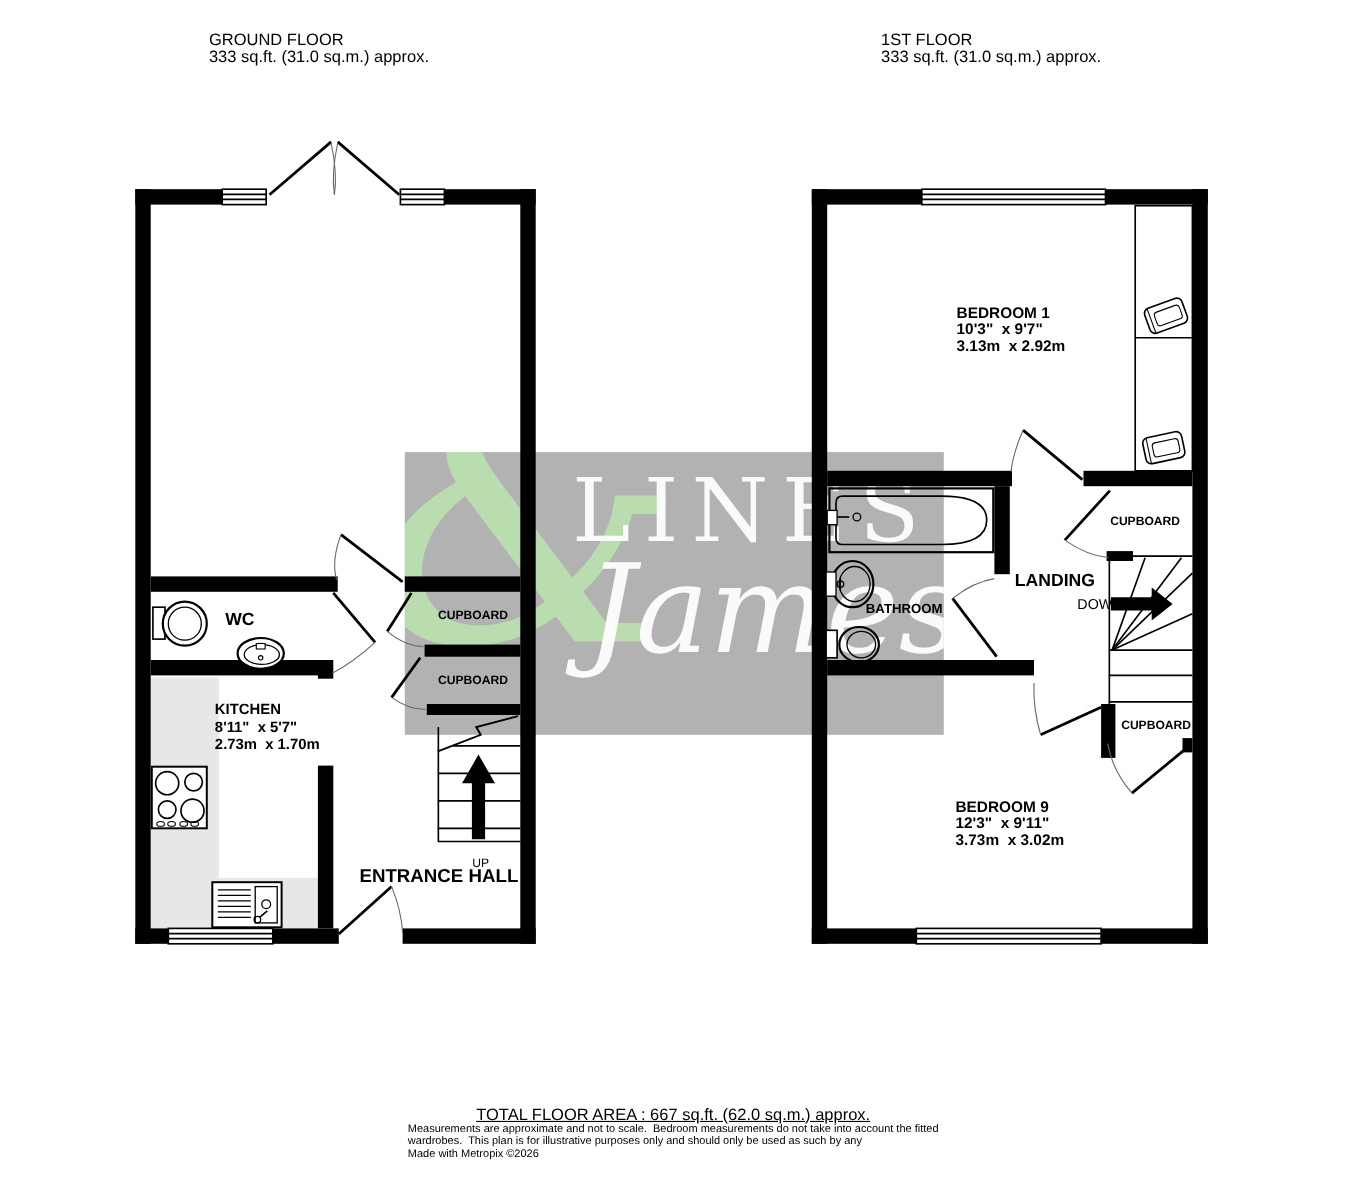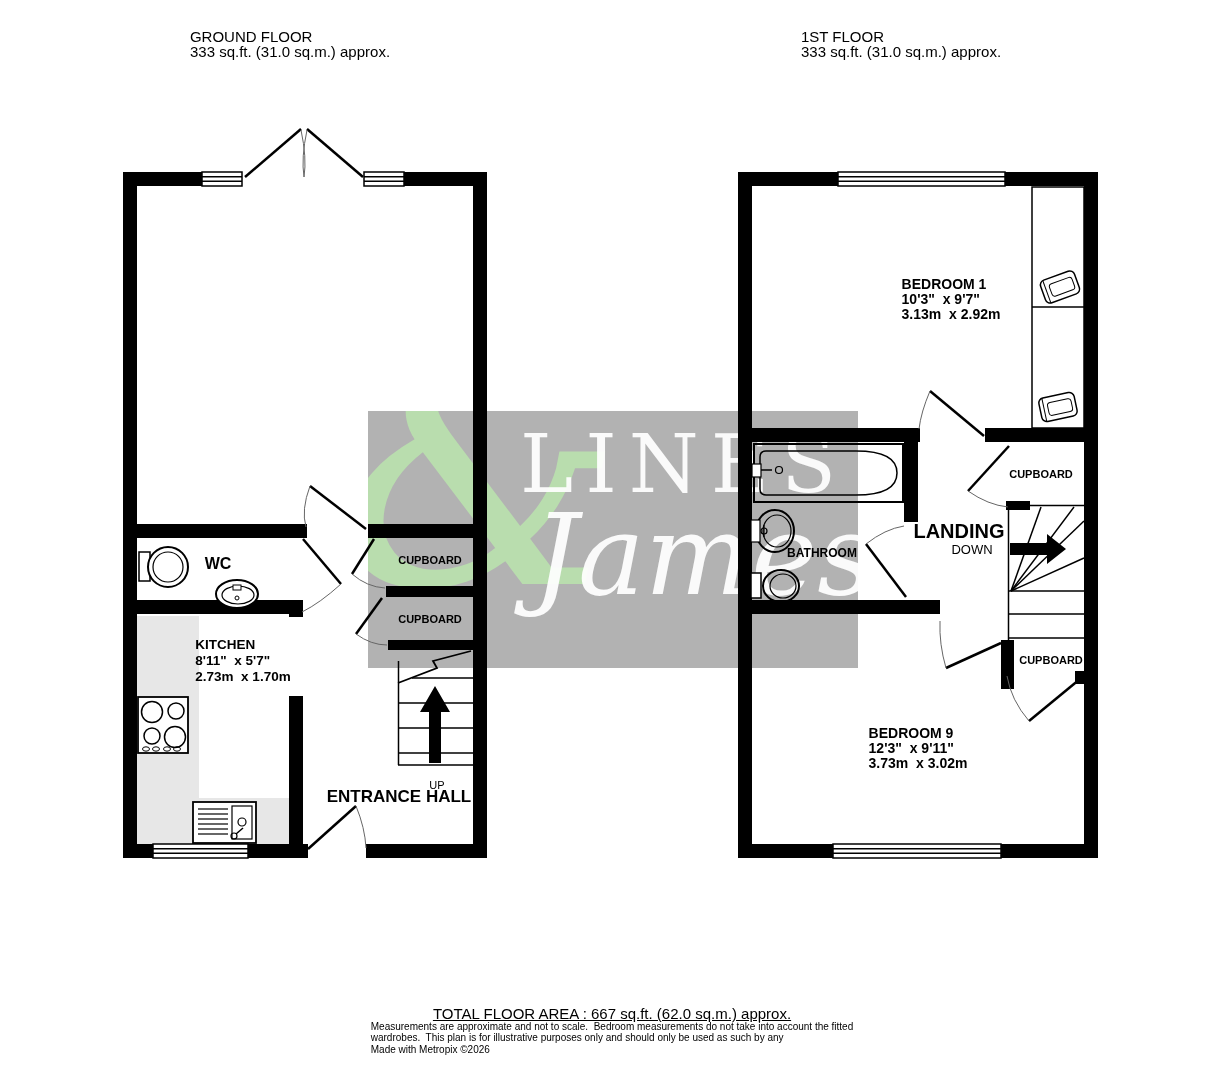--- a/index.html
+++ b/index.html
@@ -19,21 +19,21 @@
   
   .lbl{position:absolute;transform:translateX(-50%);text-align:left;z-index:3;white-space:nowrap;}
   .hdr{font-size:15px;line-height:15px;font-weight:normal;}
   .room{font-weight:bold;font-size:14px;line-height:15.2px;}
   .room .rd{white-space:pre;}
   .kitchen-lbl{font-weight:bold;font-size:13.5px;line-height:16px;margin-left:28px;}
   .wc-lbl{font-weight:bold;font-size:16px;}
   .cup-lbl{font-weight:bold;font-size:11px;}
   .hall-lbl{font-weight:bold;font-size:17px;padding-left:12px;}
   .small-dir{font-size:11px;}
-  .landing-lbl{font-weight:bold;font-size:20px;}
+  .landing-lbl{font-weight:bold;font-size:16px;}
   .bath-lbl{font-weight:bold;font-size:12px;}
   .down-lbl{font-size:13px;}
   .total-lbl{font-size:15px;}
   .disc{font-size:10px;line-height:11.4px;font-weight:normal;}
   .disc div{white-space:pre;}
 </style>
 </head>
 <body>
 
 <div class="canvas">
@@ -292,28 +292,28 @@
   <div class="lbl kitchen-lbl" style="left:215px;top:637px;">
     <div>KITCHEN</div>
     <div class="rd" style="white-space:pre;">8'11"  x 5'7"</div>
     <div class="rd" style="white-space:pre;">2.73m  x 1.70m</div>
   </div>
   <div class="lbl cup-lbl" style="left:430px;top:554px;">CUPBOARD</div>
   <div class="lbl cup-lbl" style="left:430px;top:613px;">CUPBOARD</div>
   <div class="lbl hall-lbl" style="left:393px;top:787px;">ENTRANCE HALL</div>
   <div class="lbl small-dir" style="left:437px;top:779px;">UP</div>
 
-  <div class="lbl room" style="left:919px;top:277px;margin-left:32px;">
+  <div class="lbl room" style="left:919px;top:277px;">
     <div>BEDROOM 1</div>
     <div class="rd">10'3"  x 9'7"</div>
     <div class="rd">3.13m  x 2.92m</div>
   </div>
   <div class="lbl bath-lbl" style="left:822px;top:546px;">BATHROOM</div>
   <div class="lbl landing-lbl" style="left:959px;top:520px;">LANDING</div>
-  <div class="lbl down-lbl" style="left:972px;top:542px;">DOWN</div>
+  <div class="lbl down-lbl" style="left:1000px;top:542px;">DOWN</div>
   <div class="lbl cup-lbl" style="left:1041px;top:468px;">CUPBOARD</div>
   <div class="lbl cup-lbl" style="left:1051px;top:654px;">CUPBOARD</div>
   <div class="lbl room" style="left:918px;top:726px;">
     <div>BEDROOM 9</div>
     <div class="rd">12'3"  x 9'11"</div>
     <div class="rd">3.73m  x 3.02m</div>
   </div>
 
   <div class="lbl total-lbl" style="left:612px;top:1005px;text-decoration:underline;">TOTAL FLOOR AREA : 667 sq.ft. (62.0 sq.m.) approx.</div>
   <div class="lbl disc" style="left:612px;top:1021px;">

